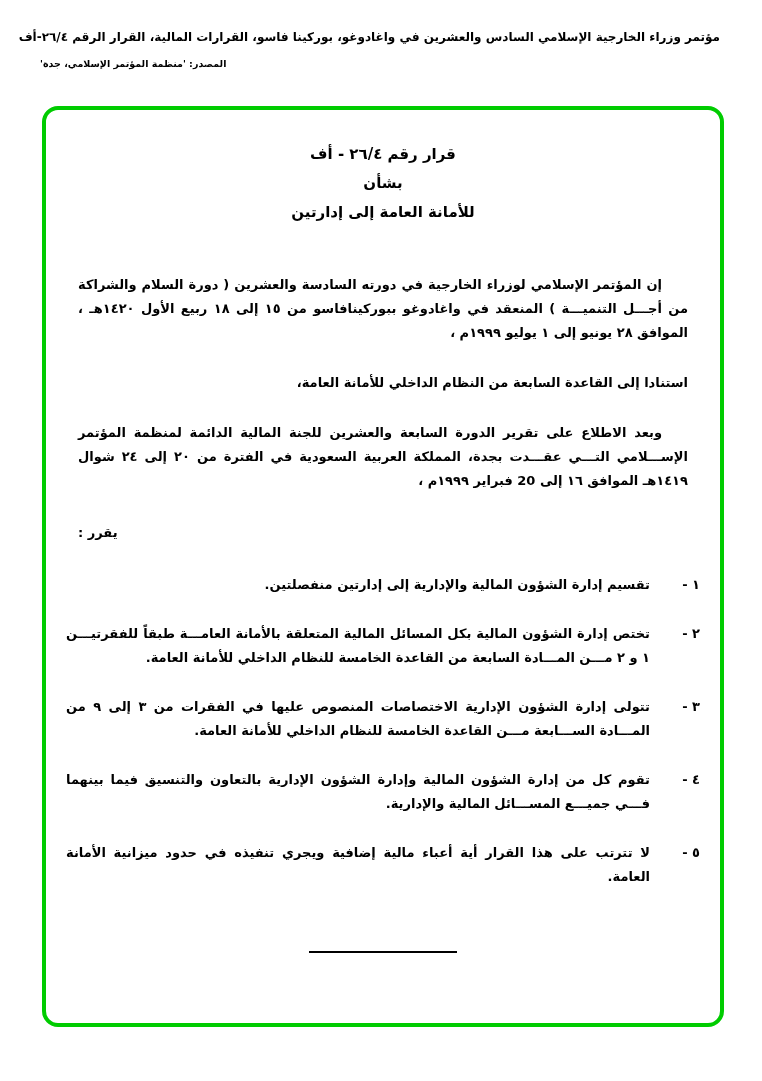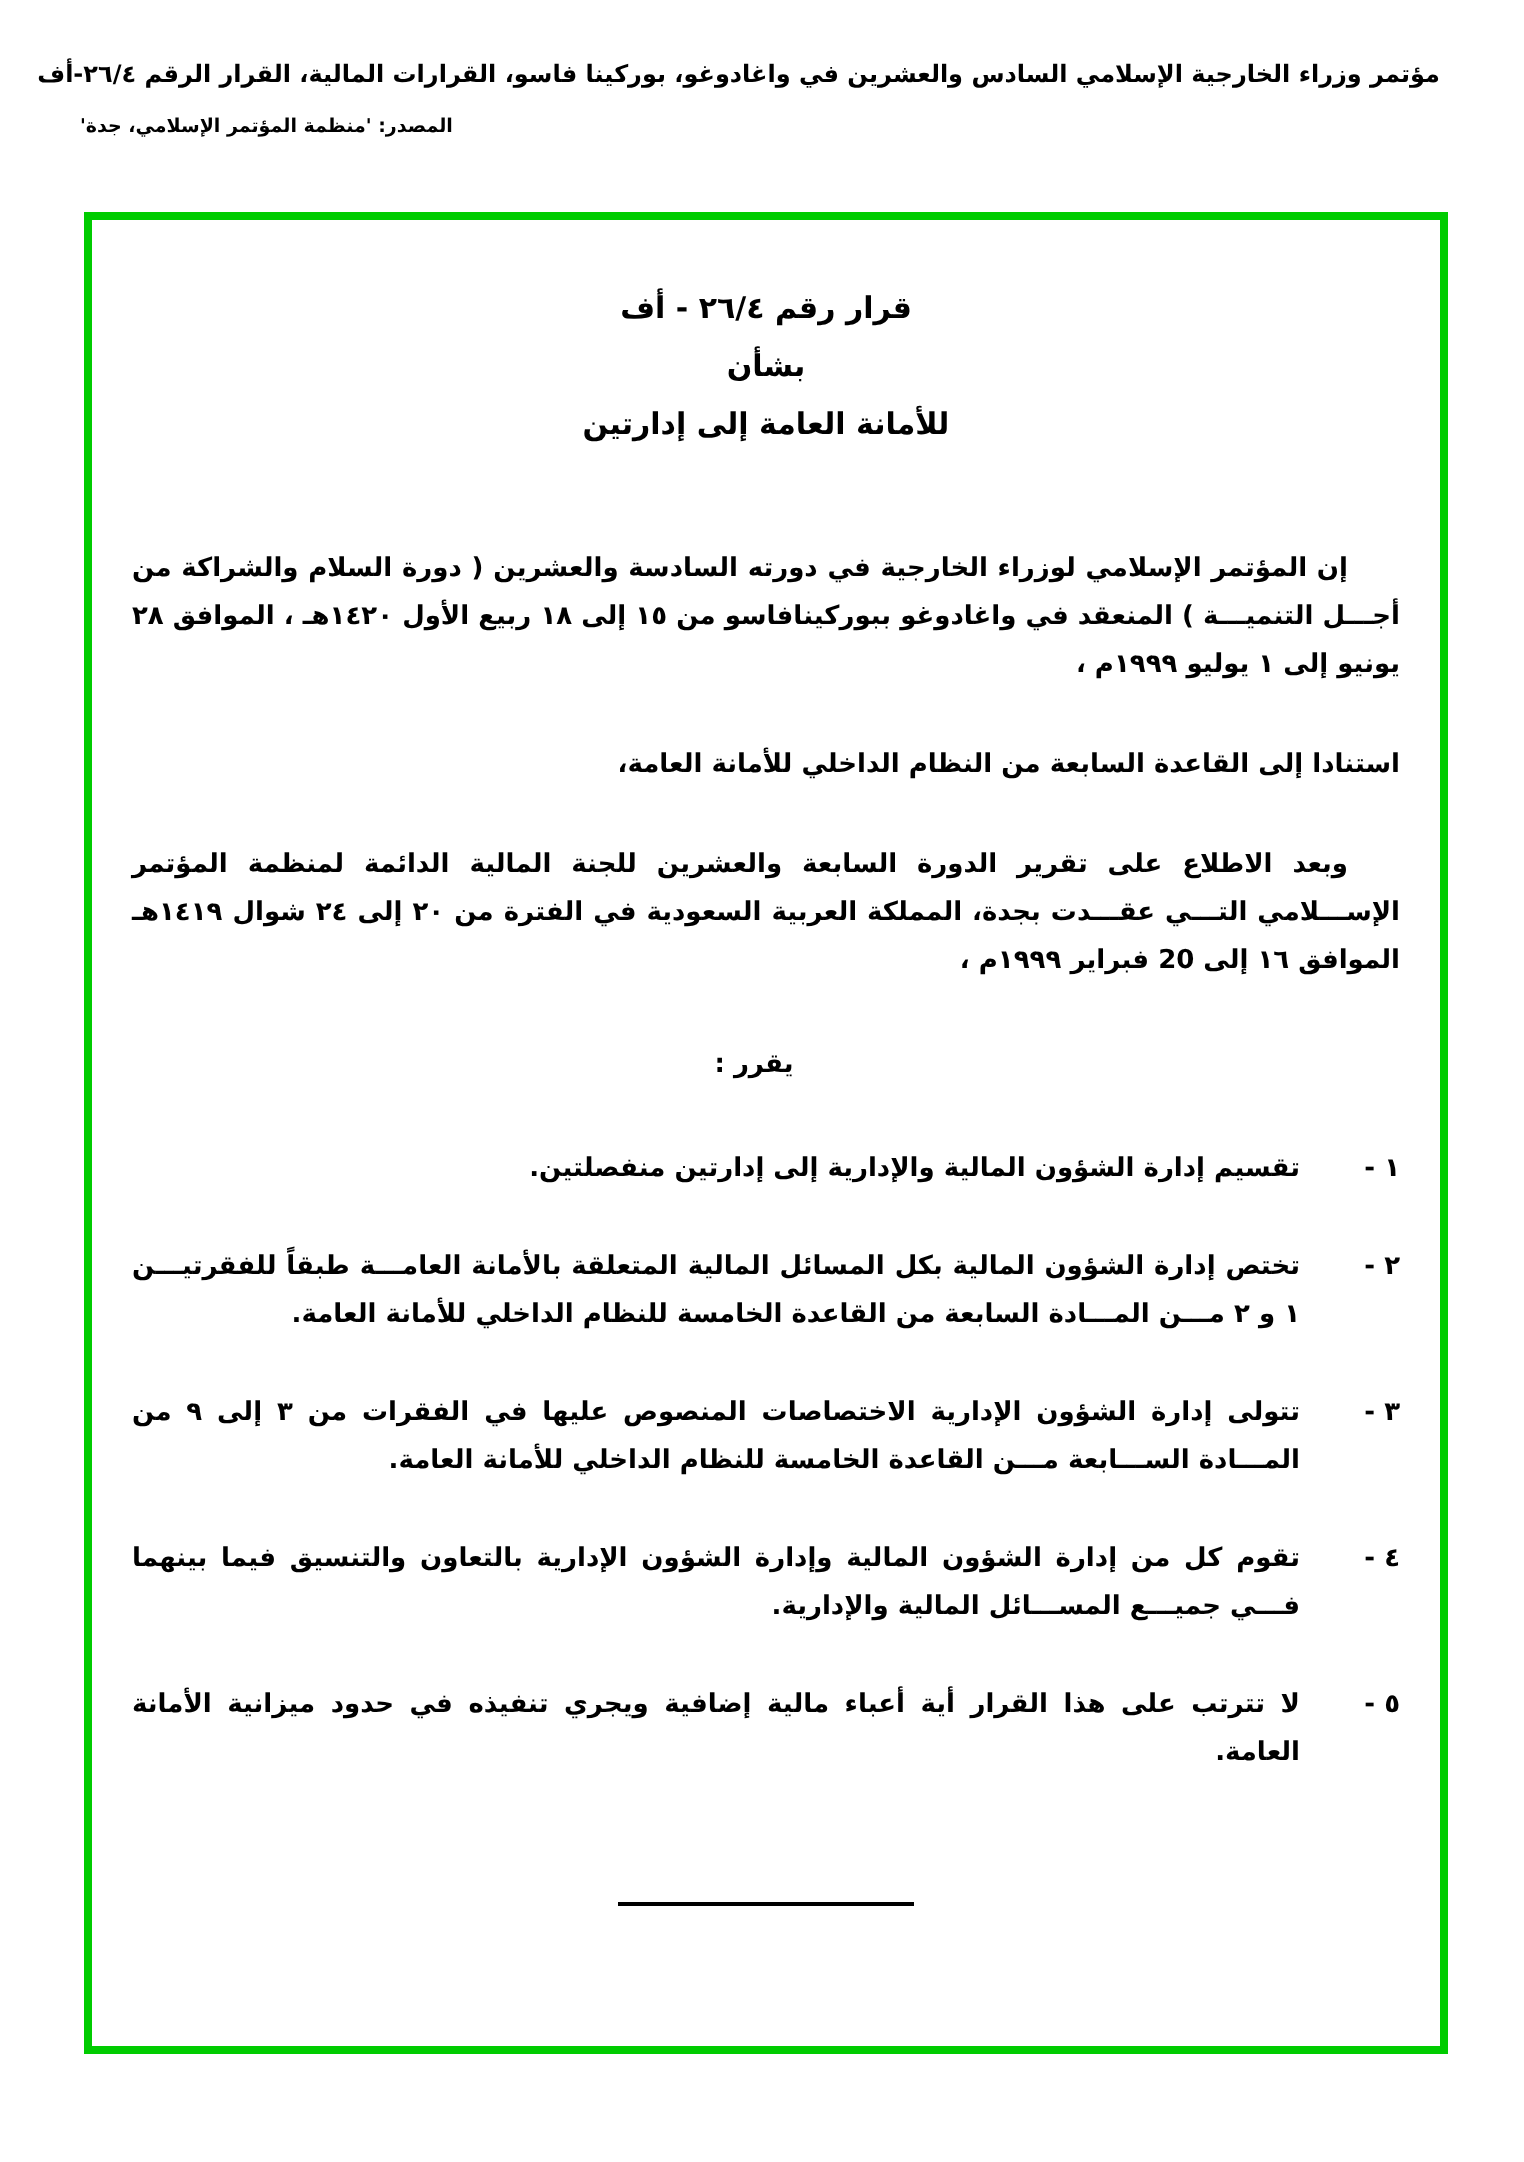--- a/index.html
+++ b/index.html
@@ -53,31 +53,31 @@
   }
   .title-line {
     font-size: 15px;
     line-height: 29px;
   }
   .para {
     font-size: 13px;
     font-weight: bold;
     line-height: 24px;
     text-align: justify;
-    margin: 0;
+    margin: 12px;
   }
   .para.indent {
     text-indent: 26px;
   }
   .p-preamble { margin-top: 46px; }
   .p-basis    { margin-top: 26px; }
   .p-review   { margin-top: 26px; }
   .p-decides  {
     margin-top: 28px;
-    text-align: center;
+    text-align: left;
     padding-right: 12px;
   }
   .items {
     margin-top: 28px;
   }
   .list-item {
     display: flex;
     gap: 24px;
     margin-bottom: 25px;
   }
@@ -103,21 +103,21 @@
   }
 </style>
 </head>
 <body>
 
 <header class="page-header">
   <div class="header-line1">مؤتمر وزراء الخارجية الإسلامي السادس والعشرين في واغادوغو، بوركينا فاسو، القرارات المالية، القرار الرقم ٢٦/٤-أف</div>
   <div class="header-line2">المصدر:  'منظمة المؤتمر الإسلامي، جدة'</div>
 </header>
 
-<section class="doc-frame" style="border-color: rgb(0, 204, 0);">
+<section class="doc-frame" style="border-color: rgb(0, 204, 0); border-radius: 16px;">
 
   <div class="title-block">
     <div class="title-line">قرار رقم ٢٦/٤ - أف</div>
     <div class="title-line">بشأن</div>
     <div class="title-line">للأمانة العامة إلى إدارتين</div>
   </div>
 
   <p class="para indent p-preamble">إن المؤتمر الإسلامي لوزراء الخارجية في دورته السادسة والعشرين ( دورة السلام والشراكة من أجـــل التنميـــة ) المنعقد في واغادوغو ببوركينافاسو من ١٥ إلى ١٨ ربيع الأول ١٤٢٠هـ ، الموافق ٢٨ يونيو إلى ١ يوليو ١٩٩٩م ،</p>
 
   <p class="para p-basis">استنادا إلى القاعدة السابعة من النظام الداخلي للأمانة العامة،</p>

